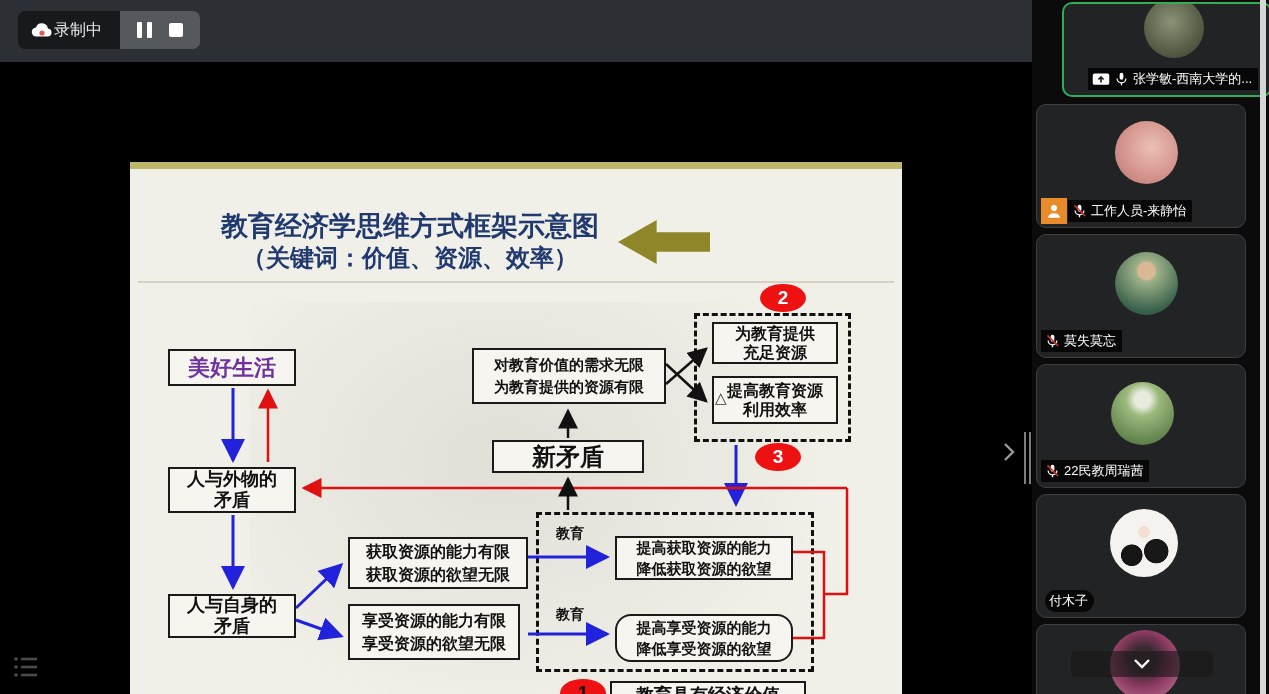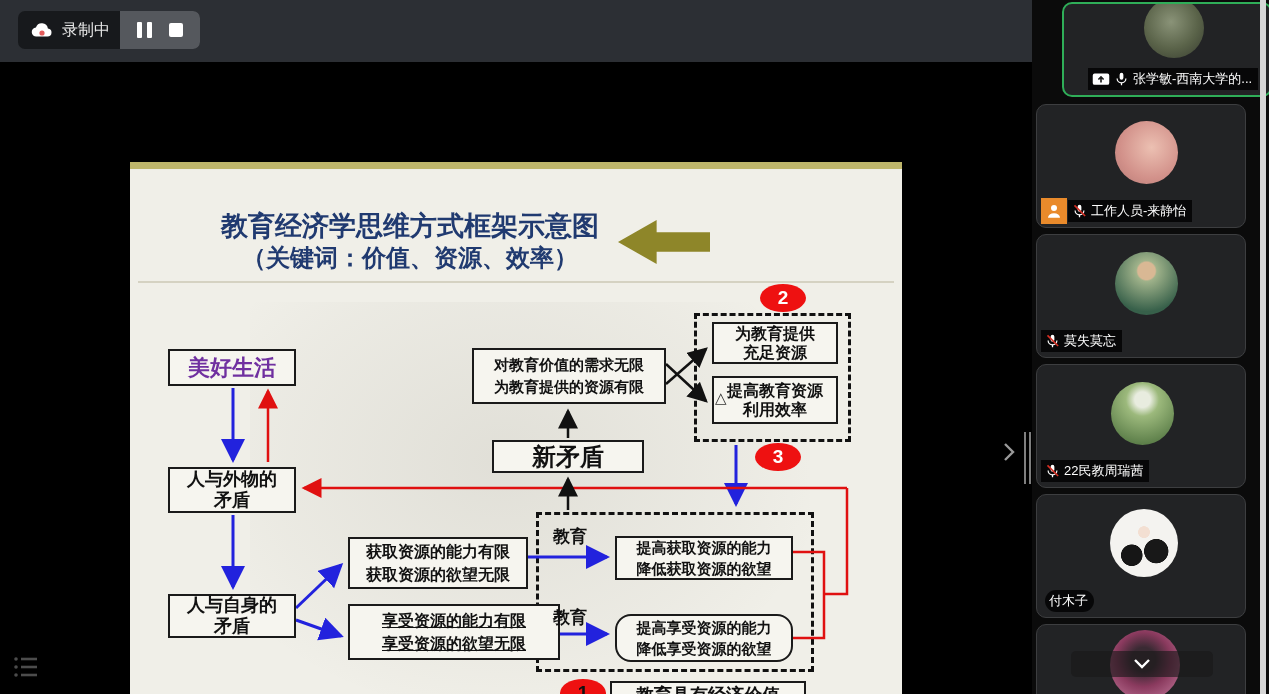--- a/index.html
+++ b/index.html
@@ -6,21 +6,21 @@
   html,body { background:#000; }
   .app {
     position:relative; width:1269px; height:694px; overflow:hidden;
     background:#000; font-family:"Liberation Sans","DejaVu Sans",sans-serif;
   }
   
   .topbar { position:absolute; left:0; top:0; width:1032px; height:62px; background:#2c2f34; }
   .rec-chip { position:absolute; left:18px; top:11px; width:182px; height:38px;
     background:#17191c; border-radius:7px; display:flex; align-items:center; }
   .rec-cloud { margin-left:12px; }
-  .rec-label { color:#e8e8e8; font-size:16px; margin-left:8px; white-space:nowrap; }
+  .rec-label { color:#e8e8e8; font-size:16px; white-space:nowrap; }
   .rec-controls { position:absolute; right:0; top:0; height:38px; width:80px;
     background:#55585d; border-radius:0 7px 7px 0; display:flex; align-items:center; justify-content:space-evenly; }
   .pause-btn { display:flex; gap:5px; cursor:pointer; }
   .pause-btn span { display:block; width:5px; height:16px; background:#fff; border-radius:1px; }
   .stop-btn { width:14px; height:14px; background:#fff; border-radius:2px; cursor:pointer; }
   
   .share-area { position:absolute; left:0; top:62px; width:1032px; height:632px; background:#000;margin-top:32px; }
   .slide { position:absolute; left:130px; top:68px; width:772px; height:580px; background:#f0efe8; overflow:hidden; }
   .slide-top-strip { position:absolute; left:0; top:0; width:100%; height:7px; background:#beb66b; }
   .slide-bottom-strip { position:absolute; left:0; top:563px; width:100%; height:17px; background:#b2aa5c; }
@@ -35,28 +35,28 @@
   .node { position:absolute; background:#f6f5ef; border:2px solid #1a1a1a; color:#111; font-weight:bold;
     display:flex; align-items:center; justify-content:center; text-align:center; white-space:pre-line; }
   .n-goodlife   { left:38px;  top:187px; width:128px; height:37px; font-size:22px; color:#7030a0; }
   .n-external   { left:38px;  top:305px; width:128px; height:46px; font-size:18px; line-height:21px; }
   .n-self       { left:38px;  top:432px; width:128px; height:44px; font-size:18px; line-height:21px; }
   .n-demand     { left:342px; top:186px; width:194px; height:56px; font-size:15px; line-height:22px; }
   .n-newcontra  { left:362px; top:278px; width:152px; height:33px; font-size:24px; }
   .n-provide    { left:582px; top:160px; width:126px; height:42px; font-size:16px; line-height:19px; }
   .n-efficiency { left:582px; top:214px; width:126px; height:48px; font-size:16px; line-height:19px; }
   .n-limitgain  { left:218px; top:375px; width:180px; height:52px; font-size:16px; line-height:23px; }
-  .n-limitenjoy { left:218px; top:442px; width:212px; height:56px; font-size:16px; line-height:23px;text-decoration:underline; }
+  .n-limitenjoy { left:218px; top:442px; width:172px; height:56px; font-size:16px; line-height:23px; }
   .n-impgain    { left:485px; top:374px; width:178px; height:44px; font-size:15px; line-height:21px; }
   .n-impenjoy   { left:485px; top:452px; width:178px; height:48px; font-size:15px; line-height:21px;border-radius:16px; }
   .n-value      { left:480px; top:519px; width:196px; height:27px; font-size:18px; }
   .dashed-box { position:absolute; border:3px dashed #111; background:transparent; }
   .d-resources    { left:564px; top:151px; width:157px; height:129px; }
   .d-education    { left:406px; top:350px; width:278px; height:160px; }
-  .edu-label { position:absolute; font-weight:bold; font-size:17px; color:#111; width:48px; text-align:center; }
+  .edu-label { position:absolute; font-weight:bold; font-size:14px; color:#111; width:48px; text-align:center; }
   .edu-1 { left:416px; top:363px; }
   .edu-2 { left:416px; top:444px; }
   .badge { position:absolute; width:46px; height:28px; background:#ee1111; border-radius:50%;
     display:flex; align-items:center; justify-content:center; font-weight:bold; font-size:19px; }
   .badge-1 { left:430px; top:517px; color:#111; }
   .badge-2 { left:630px; top:122px; color:#fff; }
   .badge-3 { left:625px; top:281px; color:#fff; }
   .arrows { position:absolute; left:0; top:0; width:772px; height:580px; pointer-events:none; }
   
   .cursor { position:absolute; left:585px; top:227px; color:#333; font-size:15px; }

